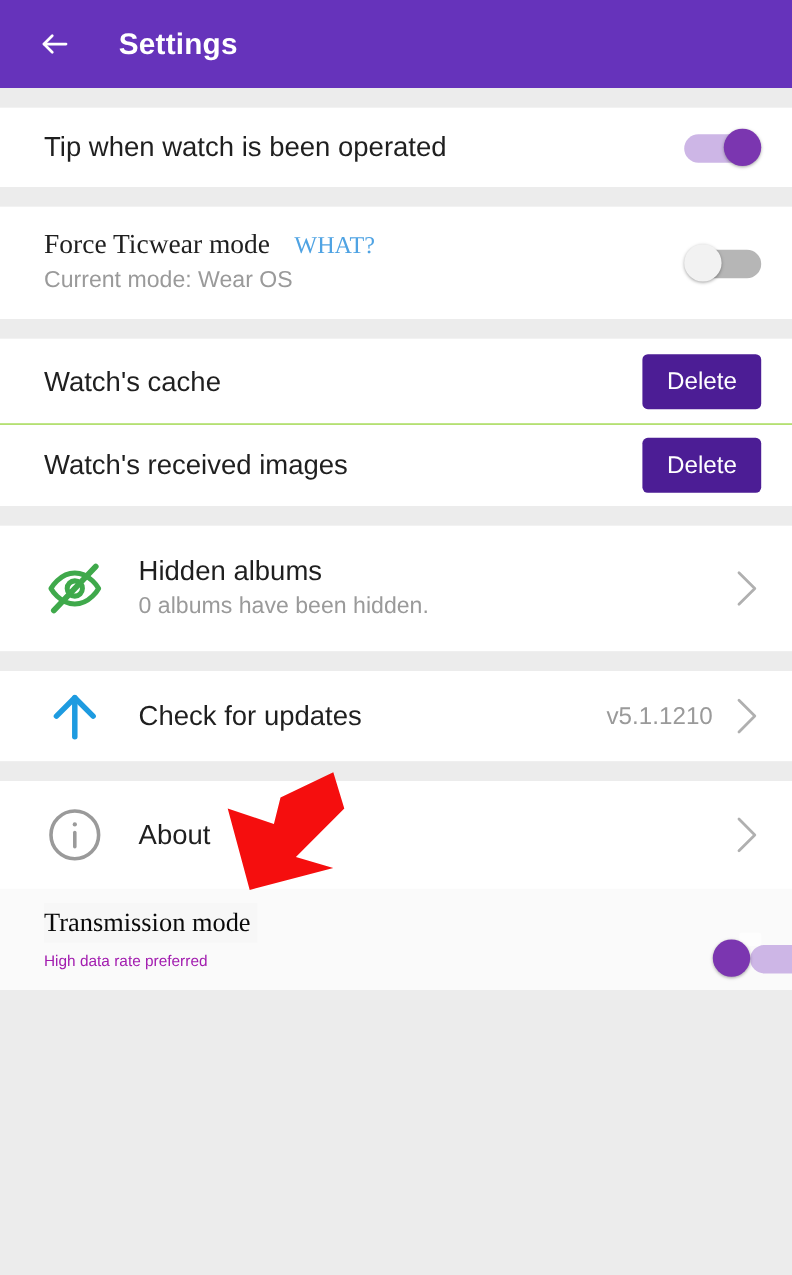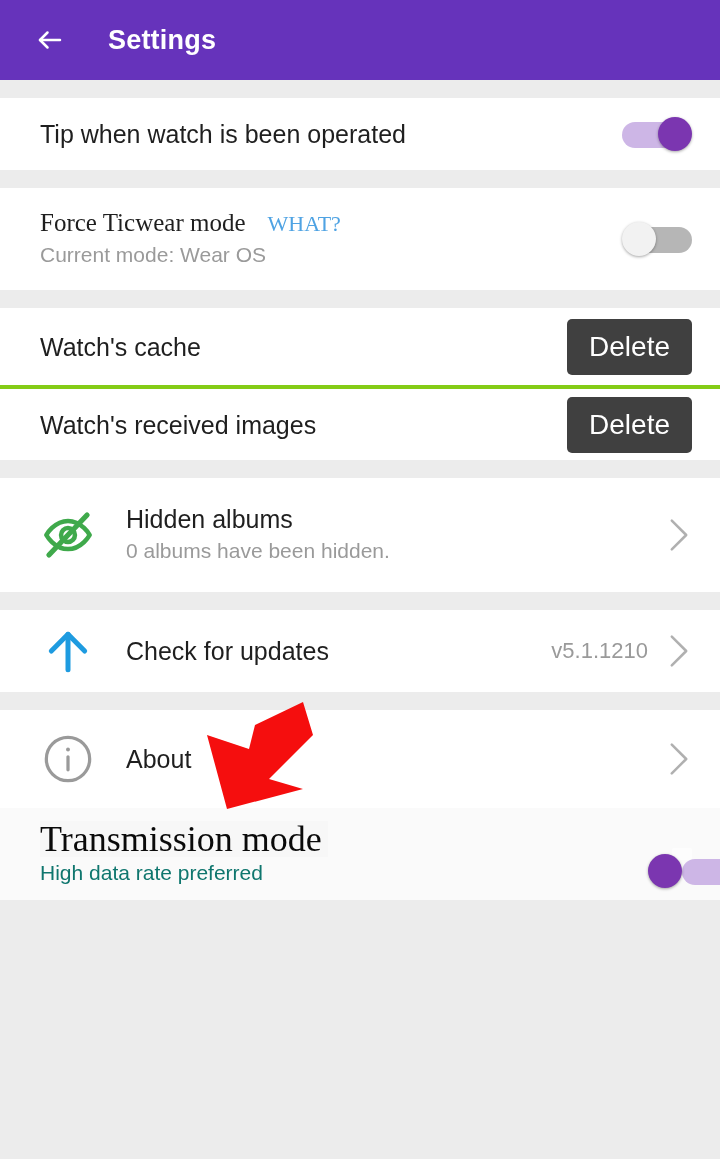--- a/index.html
+++ b/index.html
@@ -27,21 +27,21 @@
     letter-spacing: 0.2px; margin-left: 36px;
   }
 
   
   .gap { height: 18px; background: #ECECEC; }
   .group { background: #FFFFFF; }
   .row {
     position: relative; display: flex; align-items: center;
     padding: 0 28px 0 40px; background: #FFFFFF;
   }
-  .row.divided + .row.divided { border-top: 4px solid #84cc16; }
+  .row.divided + .row.divided { border-top: 1px solid #84cc16; }
   .row-texts { flex: 1 1 auto; min-width: 0; }
   .row-title {
     font-size: 25px; color: #1F1F1F; line-height: 30px;
     white-space: nowrap;
   }
   .row-sub {
     font-size: 21px; color: #9A9A9A; line-height: 30px;
     margin-top: 2px; white-space: nowrap;
   }
   .row-title-inline { display: flex; align-items: baseline; font-family: Liberation Serif, serif; }
@@ -70,22 +70,22 @@
     border-radius: 50%;
     box-shadow: 0 1px 3px rgba(0,0,0,0.35);
   }
   .switch.on .track { background: #CDB6E6; }
   .switch.on .thumb { right: 0; background: #7B36B0; }
   .switch.off .track { background: #B6B6B6; left: 14px; }
   .switch.off .thumb { left: 0; background: #F2F2F2; }
 
   
   .delete-btn {
-    flex: 0 0 auto; background: #404040; color: #FFFFFF;
-    font-size: 28px; border: none; border-radius: 5px;
+    flex: 0 0 auto; background: #4c1d95; color: #FFFFFF;
+    font-size: 22px; border: none; border-radius: 5px;
     padding: 12px 22px; cursor: pointer;
     font-family: "Liberation Sans", sans-serif;
     text-align: center;
   }
 
   
   .lead-icon {
     flex: 0 0 auto; width: 56px; height: 56px;
     display: flex; align-items: center; justify-content: center;
     margin-right: 30px;
@@ -96,26 +96,26 @@
   .trail-value {
     flex: 0 0 auto; font-size: 22px; color: #9A9A9A;
     margin-right: 18px; white-space: nowrap;
   }
   .chevron { flex: 0 0 auto; width: 26px; height: 36px; cursor: pointer; }
 
   
   .row-trans { background: #FAFAFA; }
   .trans-title {
     font-family: "Liberation Serif", serif;
-    font-size: 36px; color: #0A0A0A; line-height: 34px;
+    font-size: 24px; color: #0A0A0A; line-height: 34px;
     display: inline-block; background: #F7F7F7;
     padding: 1px 6px 1px 0; white-space: nowrap;
   }
   .trans-sub {
-    font-size: 21px; color: #0f766e; line-height: 30px;
+    font-size: 14px; color: #a21caf; line-height: 30px;
     margin-top: 1px; white-space: nowrap;
   }
   .trans-switch-wrap {
     background: #FDFDFD; padding: 6px 10px; border-radius: 2px;
   }
 
   
   .annot-arrow {
     position: absolute; left: 205px; top: 697px;
     width: 110px; height: 115px; pointer-events: none;

